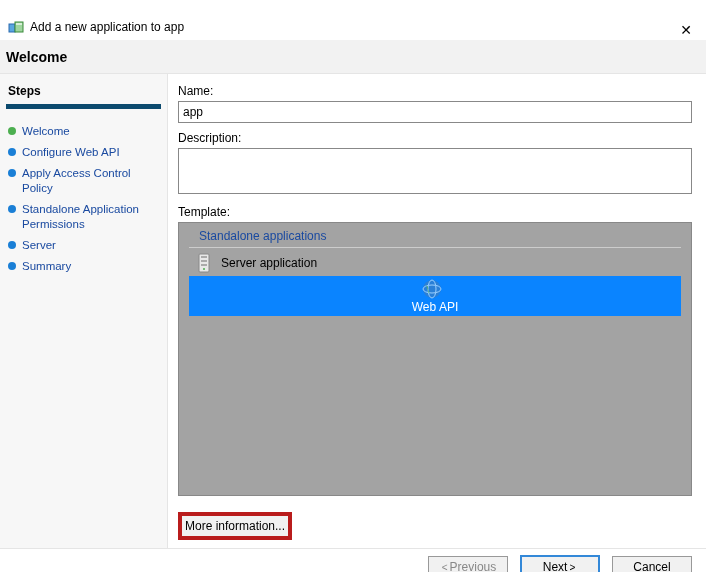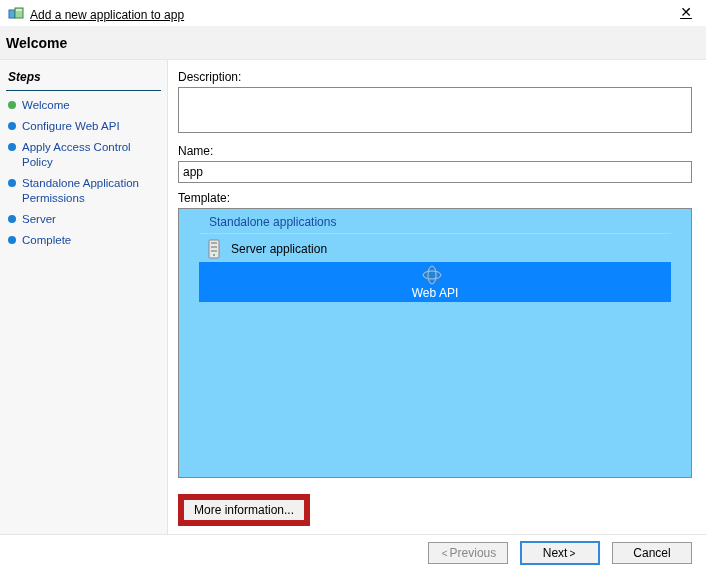--- a/index.html
+++ b/index.html
@@ -8,24 +8,23 @@
   font-size: 12px;
   background: #fff;
   color: #000;
   width: 706px;
   height: 572px;
   overflow: hidden;
   position: relative;
 }
 .titlebar {
   display: flex;
-  align-items: flex-end;
-  padding: 4px 8px;
+  align-items: flex-start;
+  padding: 20px 8px;
   height: 26px;
-  text-decoration: underline;
 }
 .titlebar .app-icon {
   width: 16px; height: 16px;
   margin-right: 6px;
 }
 .titlebar .title-text {
   flex: 1;
   font-size: 12px;
 }
 .titlebar .close-btn {
@@ -54,23 +53,22 @@
 .sidebar {
   width: 168px;
   background: #f7f7f7;
   border-right: 1px solid #e5e5e5;
   padding: 6px 6px;
 }
 .sidebar .steps-header {
   font-weight: bold;
   font-size: 12px;
   padding: 4px 2px 6px 2px;
-  border-bottom: 1px solid #0c4a6e;
-  margin-bottom: 4px;
-  font-style: italic;
+  border-bottom: 5px solid #0c4a6e;
+  margin-bottom: 12px;
 }
 .step-item {
   display: flex;
   align-items: flex-start;
   padding: 3px 2px;
   font-size: 11.5px;
   color: #1a4aa0;
   cursor: pointer;
 }
 .step-item .bullet {
@@ -108,22 +106,22 @@
   border: 1px solid #888;
   resize: none;
   font-size: 12px;
   padding: 2px 4px;
   background: #fff;
 }
 .template-list {
   width: 100%;
   flex: 1;
   border: 1px solid #888;
-  background: #7dd3fc;
-  padding: 4px 20px;
+  background: #a3a3a3;
+  padding: 4px 10px;
   overflow: auto;
 }
 .template-group-header {
   color: #1a4aa0;
   font-size: 12px;
   padding: 2px 10px 4px 10px;
   border-bottom: 1px solid #ccc;
   margin-bottom: 2px;
 }
 .template-item {
@@ -139,23 +137,23 @@
   display: flex; align-items: center; justify-content: center;
 }
 .template-item.selected {
   background: #0a84ff;
   color: #fff;
   flex-direction: column;
 }
 .more-info-row { margin-top: 8px; }
 .more-info-btn {
   font-size: 12px;
-  padding: 3px 10px;
+  padding: 3px 3px;
   background: #f1f1f1;
-  border: 6px solid #b91c1c;
+  border: 4px solid #b91c1c;
   cursor: pointer;
 }
 .footer {
   height: 36px;
   display: flex;
   align-items: center;
   justify-content: flex-end;
   padding: 0 14px;
   gap: 12px;
 }
@@ -217,33 +215,33 @@
         <div class="step-item">
           <div class="bullet pending"></div>
           <span class="step-label">Standalone Application Permissions</span>
         </div>
         <div class="step-item">
           <div class="bullet pending"></div>
           <span class="step-label">Server</span>
         </div>
         <div class="step-item">
           <div class="bullet pending"></div>
-          <span class="step-label">Complete</span>
+          <span class="step-label">Summary</span>
         </div>
       </div>
   </div>
 
   <div class="main">
+    <div class="field-group">
+      <label class="field-label">Name:</label>
+      <input type="text" class="text-input" value="app" style="">
+    </div>
     <div class="field-group">
       <label class="field-label">Description:</label>
       <textarea class="text-area" style=""></textarea>
-    </div>
-    <div class="field-group">
-      <label class="field-label">Name:</label>
-      <input type="text" class="text-input" value="app" style="">
     </div>
     <div class="field-group" style="display:flex;flex-direction:column;flex:1;">
       <label class="field-label">Template:</label>
       <div class="template-list">
         <div class="template-group-header">Standalone applications</div>
         <div id="templates-container">
             <div class="template-item">
               <span class="t-icon">
                 <svg width="22" height="22" viewBox="0 0 22 22">
                   <rect x="6" y="2" width="10" height="18" rx="1" fill="#e8e8e8" stroke="#888"></rect>

